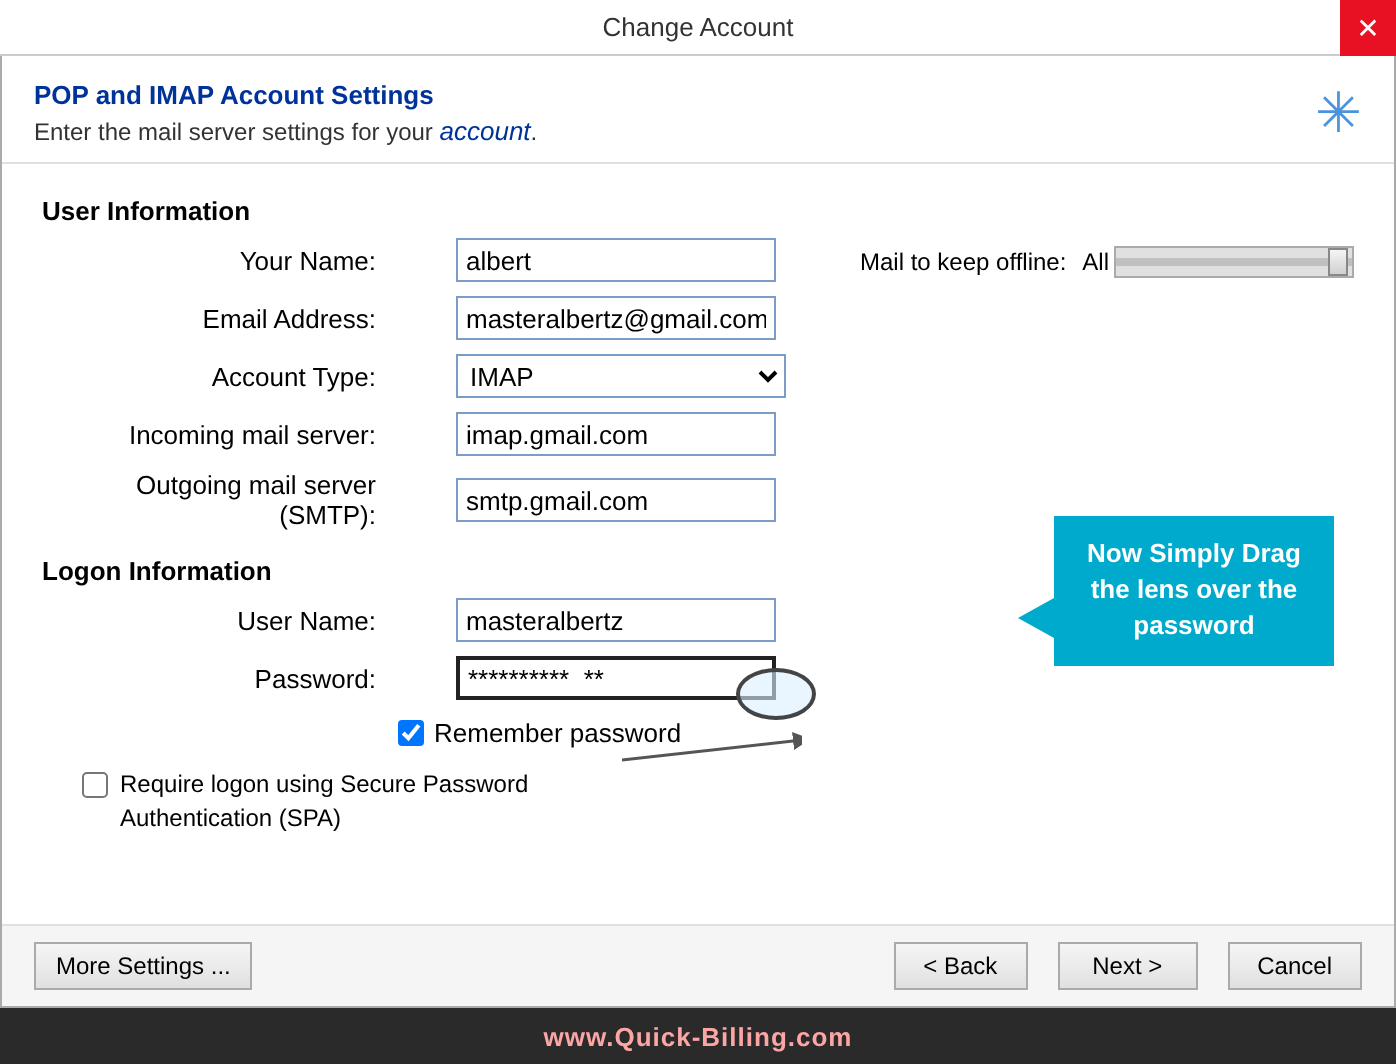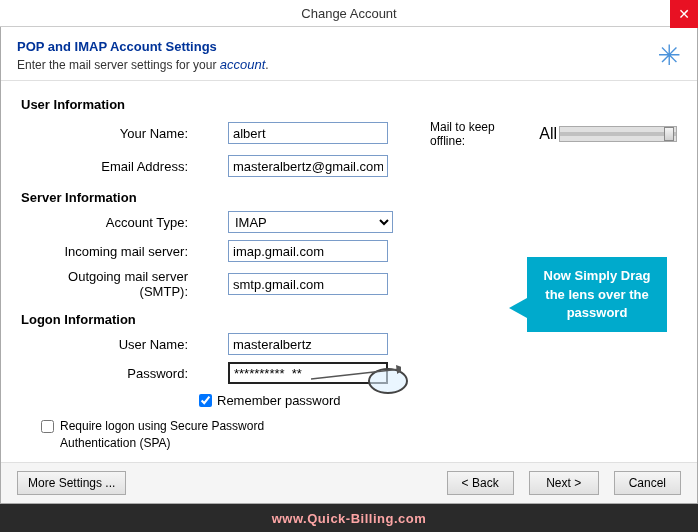--- a/index.html
+++ b/index.html
@@ -121,21 +121,21 @@
       align-items: center;
       margin-left: 10px;
       margin-top: 2px;
     }
     .mail-offline-label {
       color: #000;
       margin-right: 8px;
       font-size: 12px;
     }
     .offline-value {
-      font-size: 16px;
+      font-size: 12px;
       margin-right: 2px;
       text-align: center;
     }
     .slider-container {
       width: 120px;
       height: 16px;
       background: #e0e0e0;
       border: 1px solid #aaa;
       position: relative;
       display: flex;
@@ -314,21 +314,20 @@
           <div class="slider-thumb"></div>
         </div>
       </div>
     </div>
 
     <div class="form-row">
       <span class="form-label">Email Address:</span>
       <input class="form-input" type="text" value="masteralbertz@gmail.com" style="">
     </div>
 
-    <div class="section-label">Server Information</div>
 
     <div class="form-row">
       <span class="form-label">Account Type:</span>
       <select class="form-input">
         <option>IMAP</option>
         <option>POP3</option>
       </select>
     </div>
 
     <div class="form-row">

